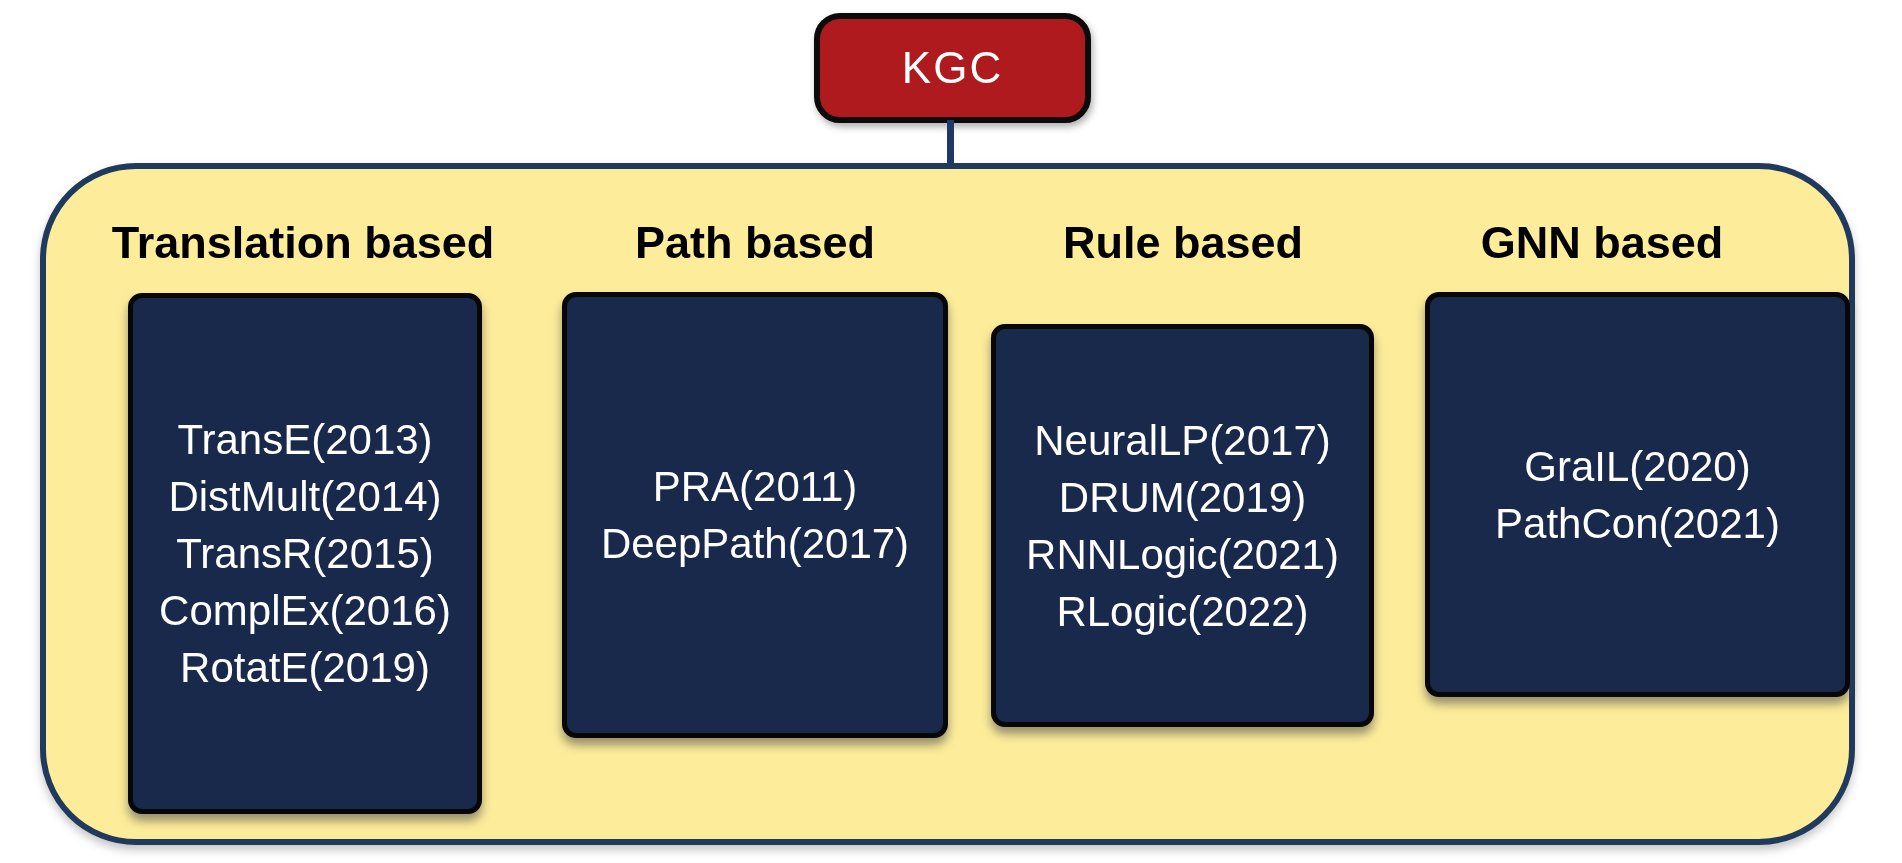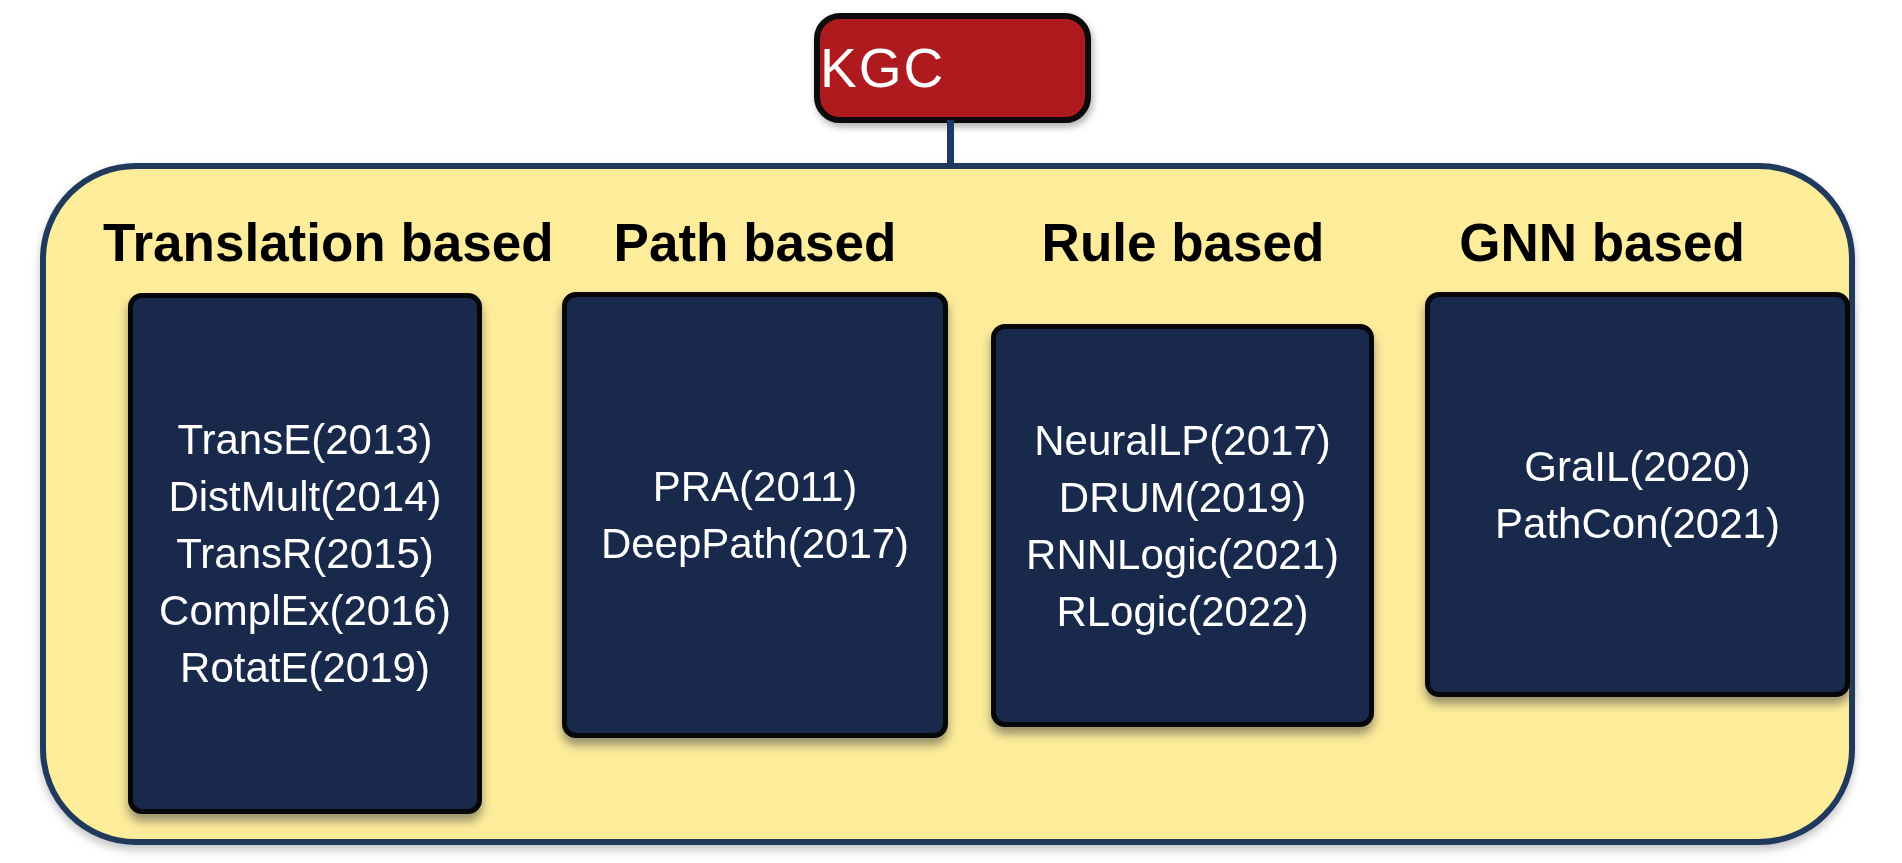--- a/index.html
+++ b/index.html
@@ -16,31 +16,31 @@
   .container{
     position:absolute;left:40px;top:163px;width:1815px;height:682px;
     box-sizing:border-box;background:var(--container_fill);
     border:6px solid var(--container_border);border-radius:96px;
     box-shadow:0 5px 8px rgba(90,90,90,0.35);
   }
   .kgc-box{
     position:absolute;left:814px;top:13px;width:277px;height:110px;
     box-sizing:border-box;background:var(--root_fill);
     border:6px solid var(--root_border);border-radius:26px;
-    display:flex;align-items:center;justify-content:flex-start;
-    color:var(--root_text);font-size:55px;letter-spacing:2px;
+    display:flex;align-items:center;justify-content:center;
+    color:var(--root_text);font-size:44px;letter-spacing:2px;
     box-shadow:2px 4px 7px rgba(80,80,80,0.45);
   }
   .connector{
     position:absolute;left:947px;top:120px;width:7px;height:47px;
     background:var(--connector);
   }
   .cat-title{
     position:absolute;top:214px;height:58px;width:400px;
-    font-size:53px;font-weight:bold;color:var(--title_text);
+    font-size:45px;font-weight:bold;color:var(--title_text);
     text-align:center;line-height:58px;white-space:nowrap;
   }
   .cat-title.c0{left:103px;}
   .cat-title.c1{left:555px;}
   .cat-title.c2{left:983px;}
   .cat-title.c3{left:1402px;}
   .mbox{
     position:absolute;top:292px;box-sizing:border-box;
     background:var(--box_fill);border:5px solid var(--box_border);
     border-radius:14px;color:var(--box_text);

